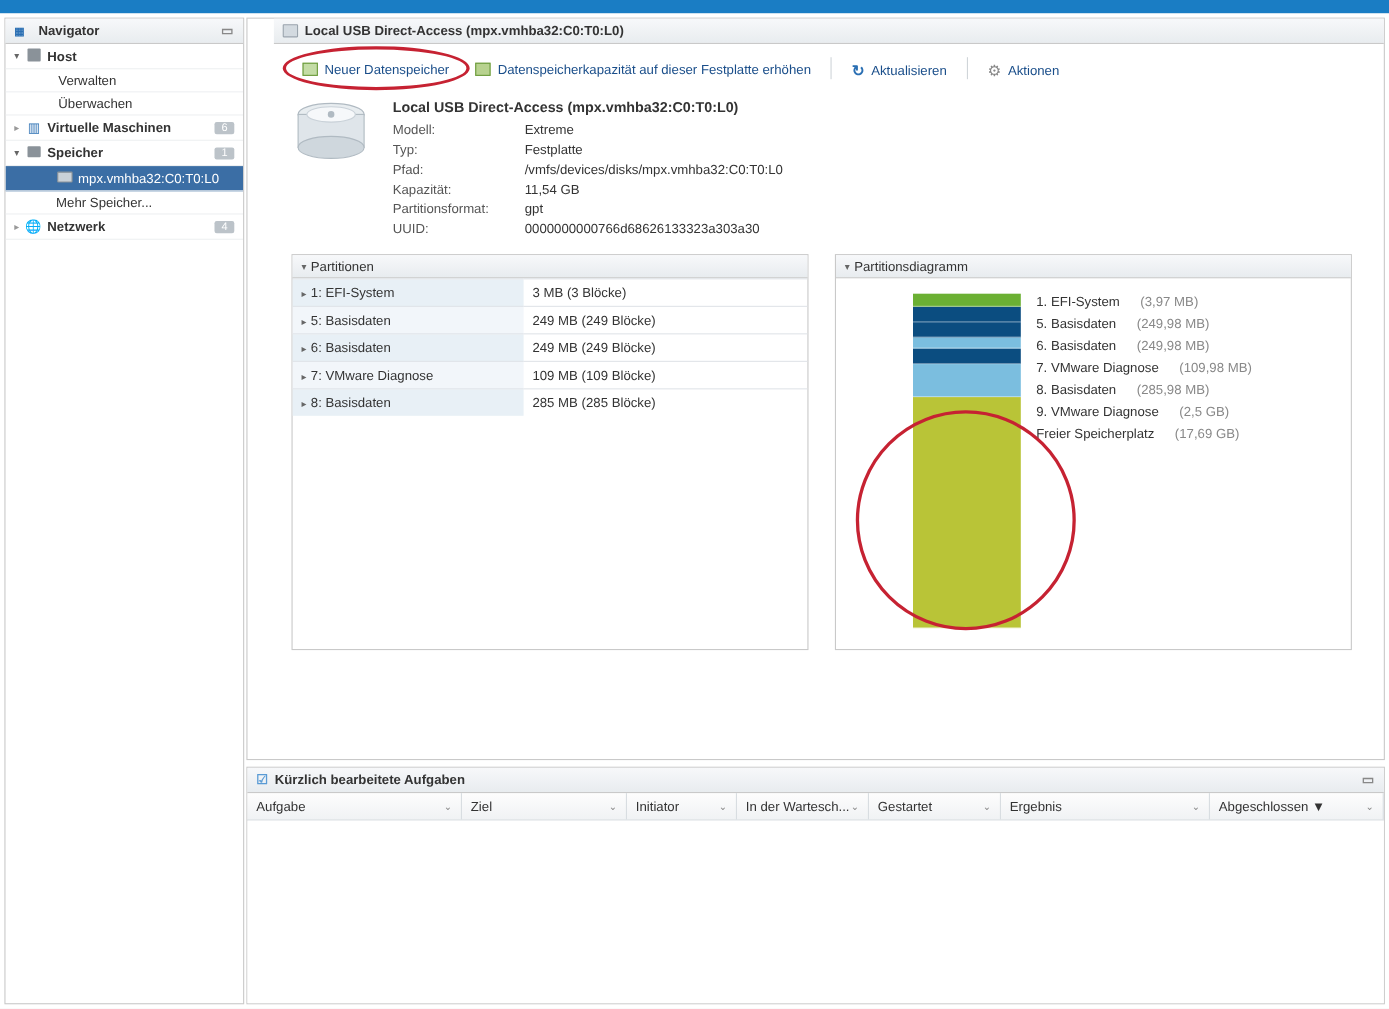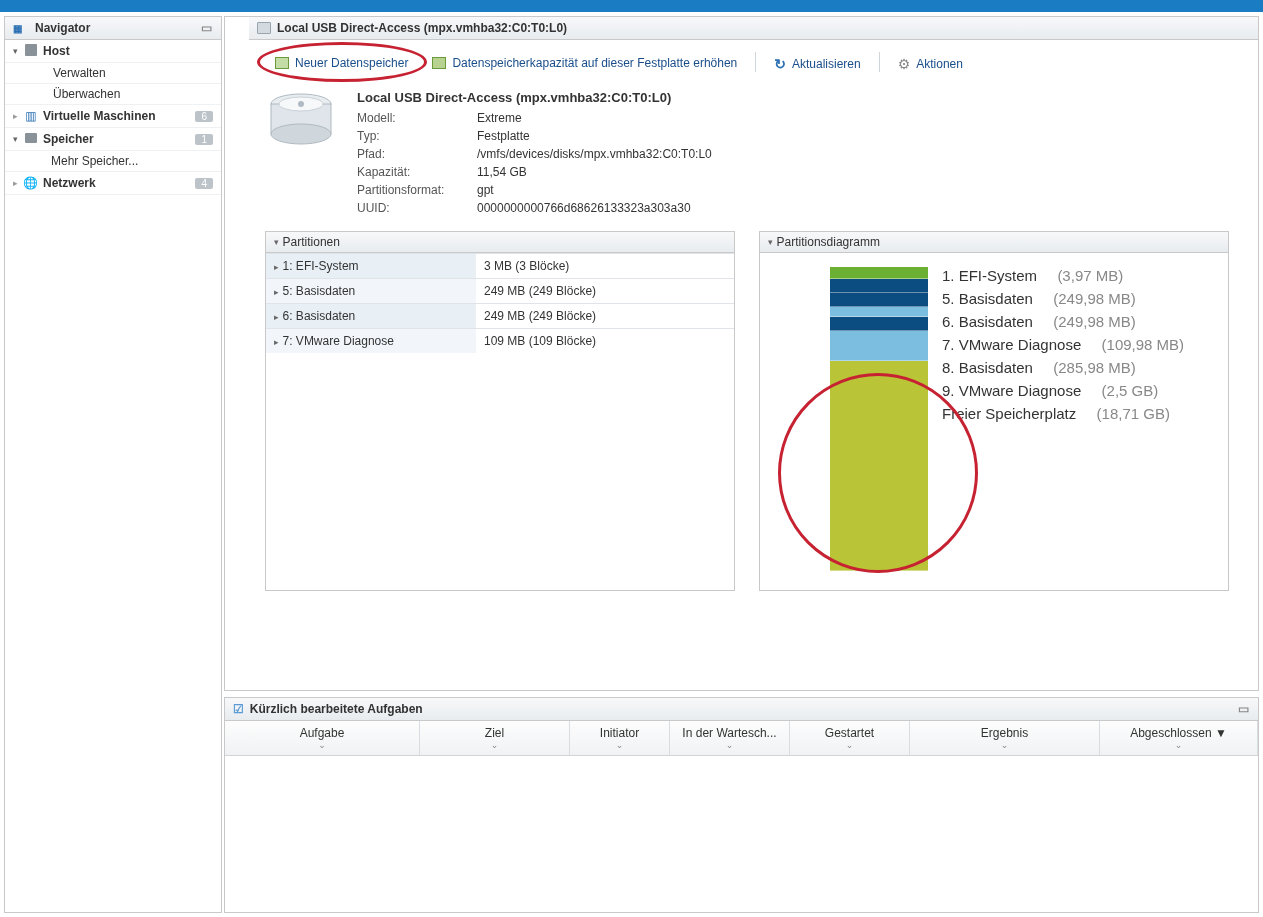--- a/index.html
+++ b/index.html
@@ -53,30 +53,30 @@
     .part-table td { padding: 5px 8px; border-top: 1px solid #e0e4e8; }
     .part-table tr:nth-child(odd) td:first-child { background: #e8f0f6; }
     .part-table tr:nth-child(even) td:first-child { background: #f2f6fa; }
     .part-table tr td:first-child { width: 210px; }
     .part-row-caret { font-size: 9px; color: #666; margin-right: 4px;}
     
     .diagram-card { width: 470px; height: 360px;}
     .diagram-body { display: flex; padding: 14px 14px; gap: 14px; position: relative;}
     .bar-col { width: 98px; display: flex; flex-direction: column; margin-left: 56px;}
     .bar-seg { width: 100%; }
-    .legend { display: flex; flex-direction: column; gap: 6px; font-size: 15px;}
+    .legend { display: flex; flex-direction: column; gap: 6px; font-size: 12px;}
     .legend .row { display: flex; gap: 6px; }
     .legend .row .name {}
     .legend .row .size { color: #888; }
     .link-blue { color: #2a6fb3; }
     
     
     .tasks-panel { height: 216px; }
     .grid-head { display: flex; border-bottom: 1px solid #d0d5d9; background: linear-gradient(#fdfdfd,#f0f2f4); font-size: 12px; color: #333;}
-    .gh-cell { padding: 5px 8px; border-right: 1px solid #d8dde1; position: relative; display: flex; align-items: center; justify-content: space-between; flex-direction: column;}
+    .gh-cell { padding: 5px 8px; border-right: 1px solid #d8dde1; position: relative; display: flex; align-items: center; justify-content: space-between;}
     .gh-caret { color: #888; font-size: 9px;}
     .tasks-body { flex: 1; background: #fff; }
     
     
     .i-nav { display:inline-block; width:16px; height:10px; }
     .i-nav::before { content:"▦"; color:#2a6fb3; font-size:10px;}
     .i-host::before { content:""; display:inline-block; width:12px; height:12px; background:#8a9299; border-radius:1px;}
     .i-vm::before { content:"▥"; color:#2a6fb3; font-size:12px;}
     .i-db::before { content:""; display:inline-block; width:12px; height:10px; background:#8a9299; border-radius:1px;}
     .i-disk::before { content:""; display:inline-block; width:12px; height:8px; background:#c9d1d8; border:1px solid #8a9299; border-radius:1px;}
@@ -123,20 +123,27 @@
         </div>
 
         <div class="nav-item bold">
           <span class="caret">▾</span>
           <span class="icon">
               <span class="i-db"></span>
             </span>
           <span class="label">Speicher</span>
           <span class="badge">1</span>
         </div>
+        <div class="nav-item active">
+          <span class="indent2"></span>
+          <span class="icon">
+              <span class="i-disk"></span>
+            </span>
+          <span class="label">mpx.vmhba32:C0:T0:L0</span>
+        </div>
         <div class="nav-item">
           <span class="indent3"></span>
           <span class="label">Mehr Speicher...</span>
         </div>
 
         <div class="nav-item bold">
           <span class="caret" style="color:#999">▸</span>
           <span class="icon">
               <span class="i-net"></span>
             </span>
@@ -233,20 +240,24 @@
                       <td><span class="part-row-caret">▸</span><span>5: Basisdaten</span></td>
                       <td>249 MB (249 Blöcke)</td>
                     </tr>
                     <tr>
                       <td><span class="part-row-caret">▸</span><span>6: Basisdaten</span></td>
                       <td>249 MB (249 Blöcke)</td>
                     </tr>
                     <tr>
                       <td><span class="part-row-caret">▸</span><span>7: VMware Diagnose</span></td>
                       <td>109 MB (109 Blöcke)</td>
+                    </tr>
+                    <tr>
+                      <td><span class="part-row-caret">▸</span><span>8: Basisdaten</span></td>
+                      <td>285 MB (285 Blöcke)</td>
                     </tr>
                   </tbody>
               </table>
             </div>
 
             <div class="card diagram-card">
               <div class="card-header">
                 <span class="tri">▾</span>
                 <span>Partitionsdiagramm</span>
               </div>
@@ -260,21 +271,21 @@
                     <div class="bar-seg" style="height: 30px; background: rgb(123, 190, 223); border-bottom: 1px solid rgba(255, 255, 255, 0.4);"></div>
                     <div class="bar-seg" style="height: 210px; background: rgb(185, 196, 55); border-bottom: 1px solid rgba(255, 255, 255, 0.4);"></div>
                   </div>
                 <div class="legend" id="legend">
                     <div class="row"><span class="name">1. EFI-System</span>&nbsp;&nbsp;<span class="size">(3,97 MB)</span></div>
                     <div class="row"><span class="name">5. Basisdaten</span>&nbsp;&nbsp;<span class="size">(249,98 MB)</span></div>
                     <div class="row"><span class="name">6. Basisdaten</span>&nbsp;&nbsp;<span class="size">(249,98 MB)</span></div>
                     <div class="row"><span class="name">7. VMware Diagnose</span>&nbsp;&nbsp;<span class="size">(109,98 MB)</span></div>
                     <div class="row"><span class="name">8. Basisdaten</span>&nbsp;&nbsp;<span class="size">(285,98 MB)</span></div>
                     <div class="row"><span class="name">9. VMware Diagnose</span>&nbsp;&nbsp;<span class="size">(2,5 GB)</span></div>
-                    <div class="row"><span class="name">Freier Speicherplatz</span>&nbsp;&nbsp;<span class="size link-blue">(18,71 GB)</span></div>
+                    <div class="row"><span class="name">Freier Speicherplatz</span>&nbsp;&nbsp;<span class="size link-blue">(17,69 GB)</span></div>
                   </div>
                 <span class="circle-highlight" style="left:18px; top:120px; width:200px; height:200px;"></span>
               </div>
             </div>
           </div>
         </div>
       </div>
 
       <div class="panel tasks-panel">
         <div class="panel-header">

